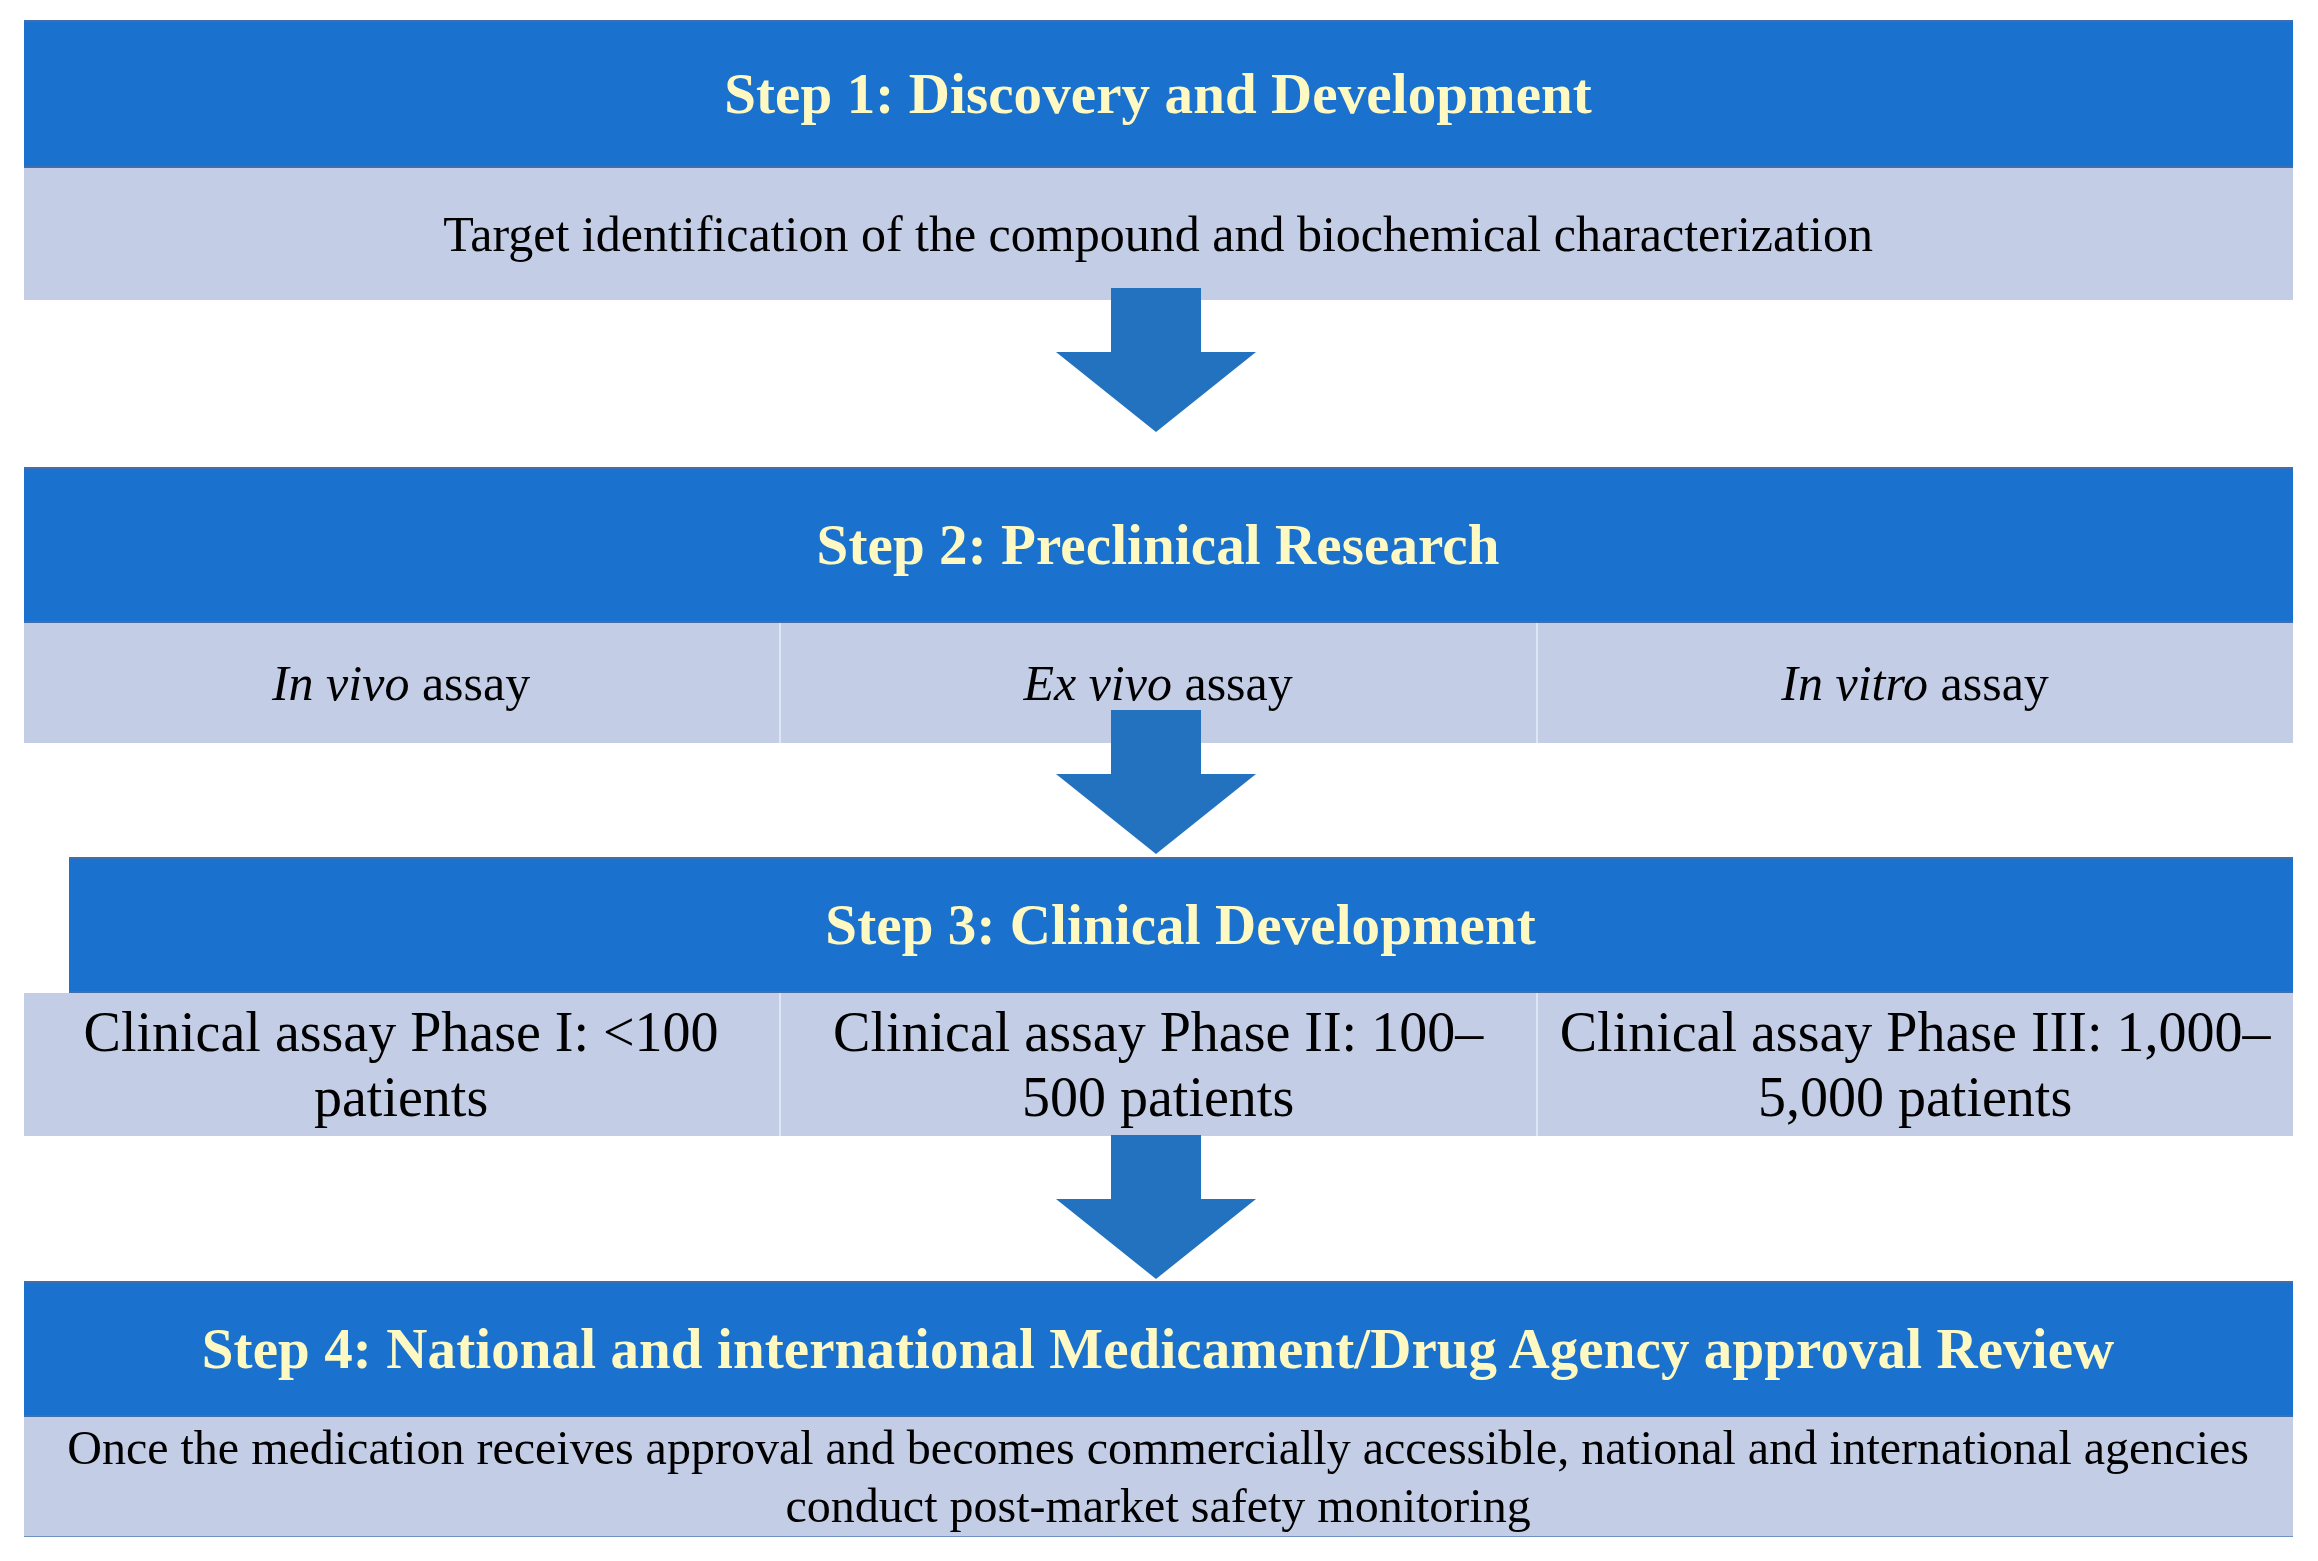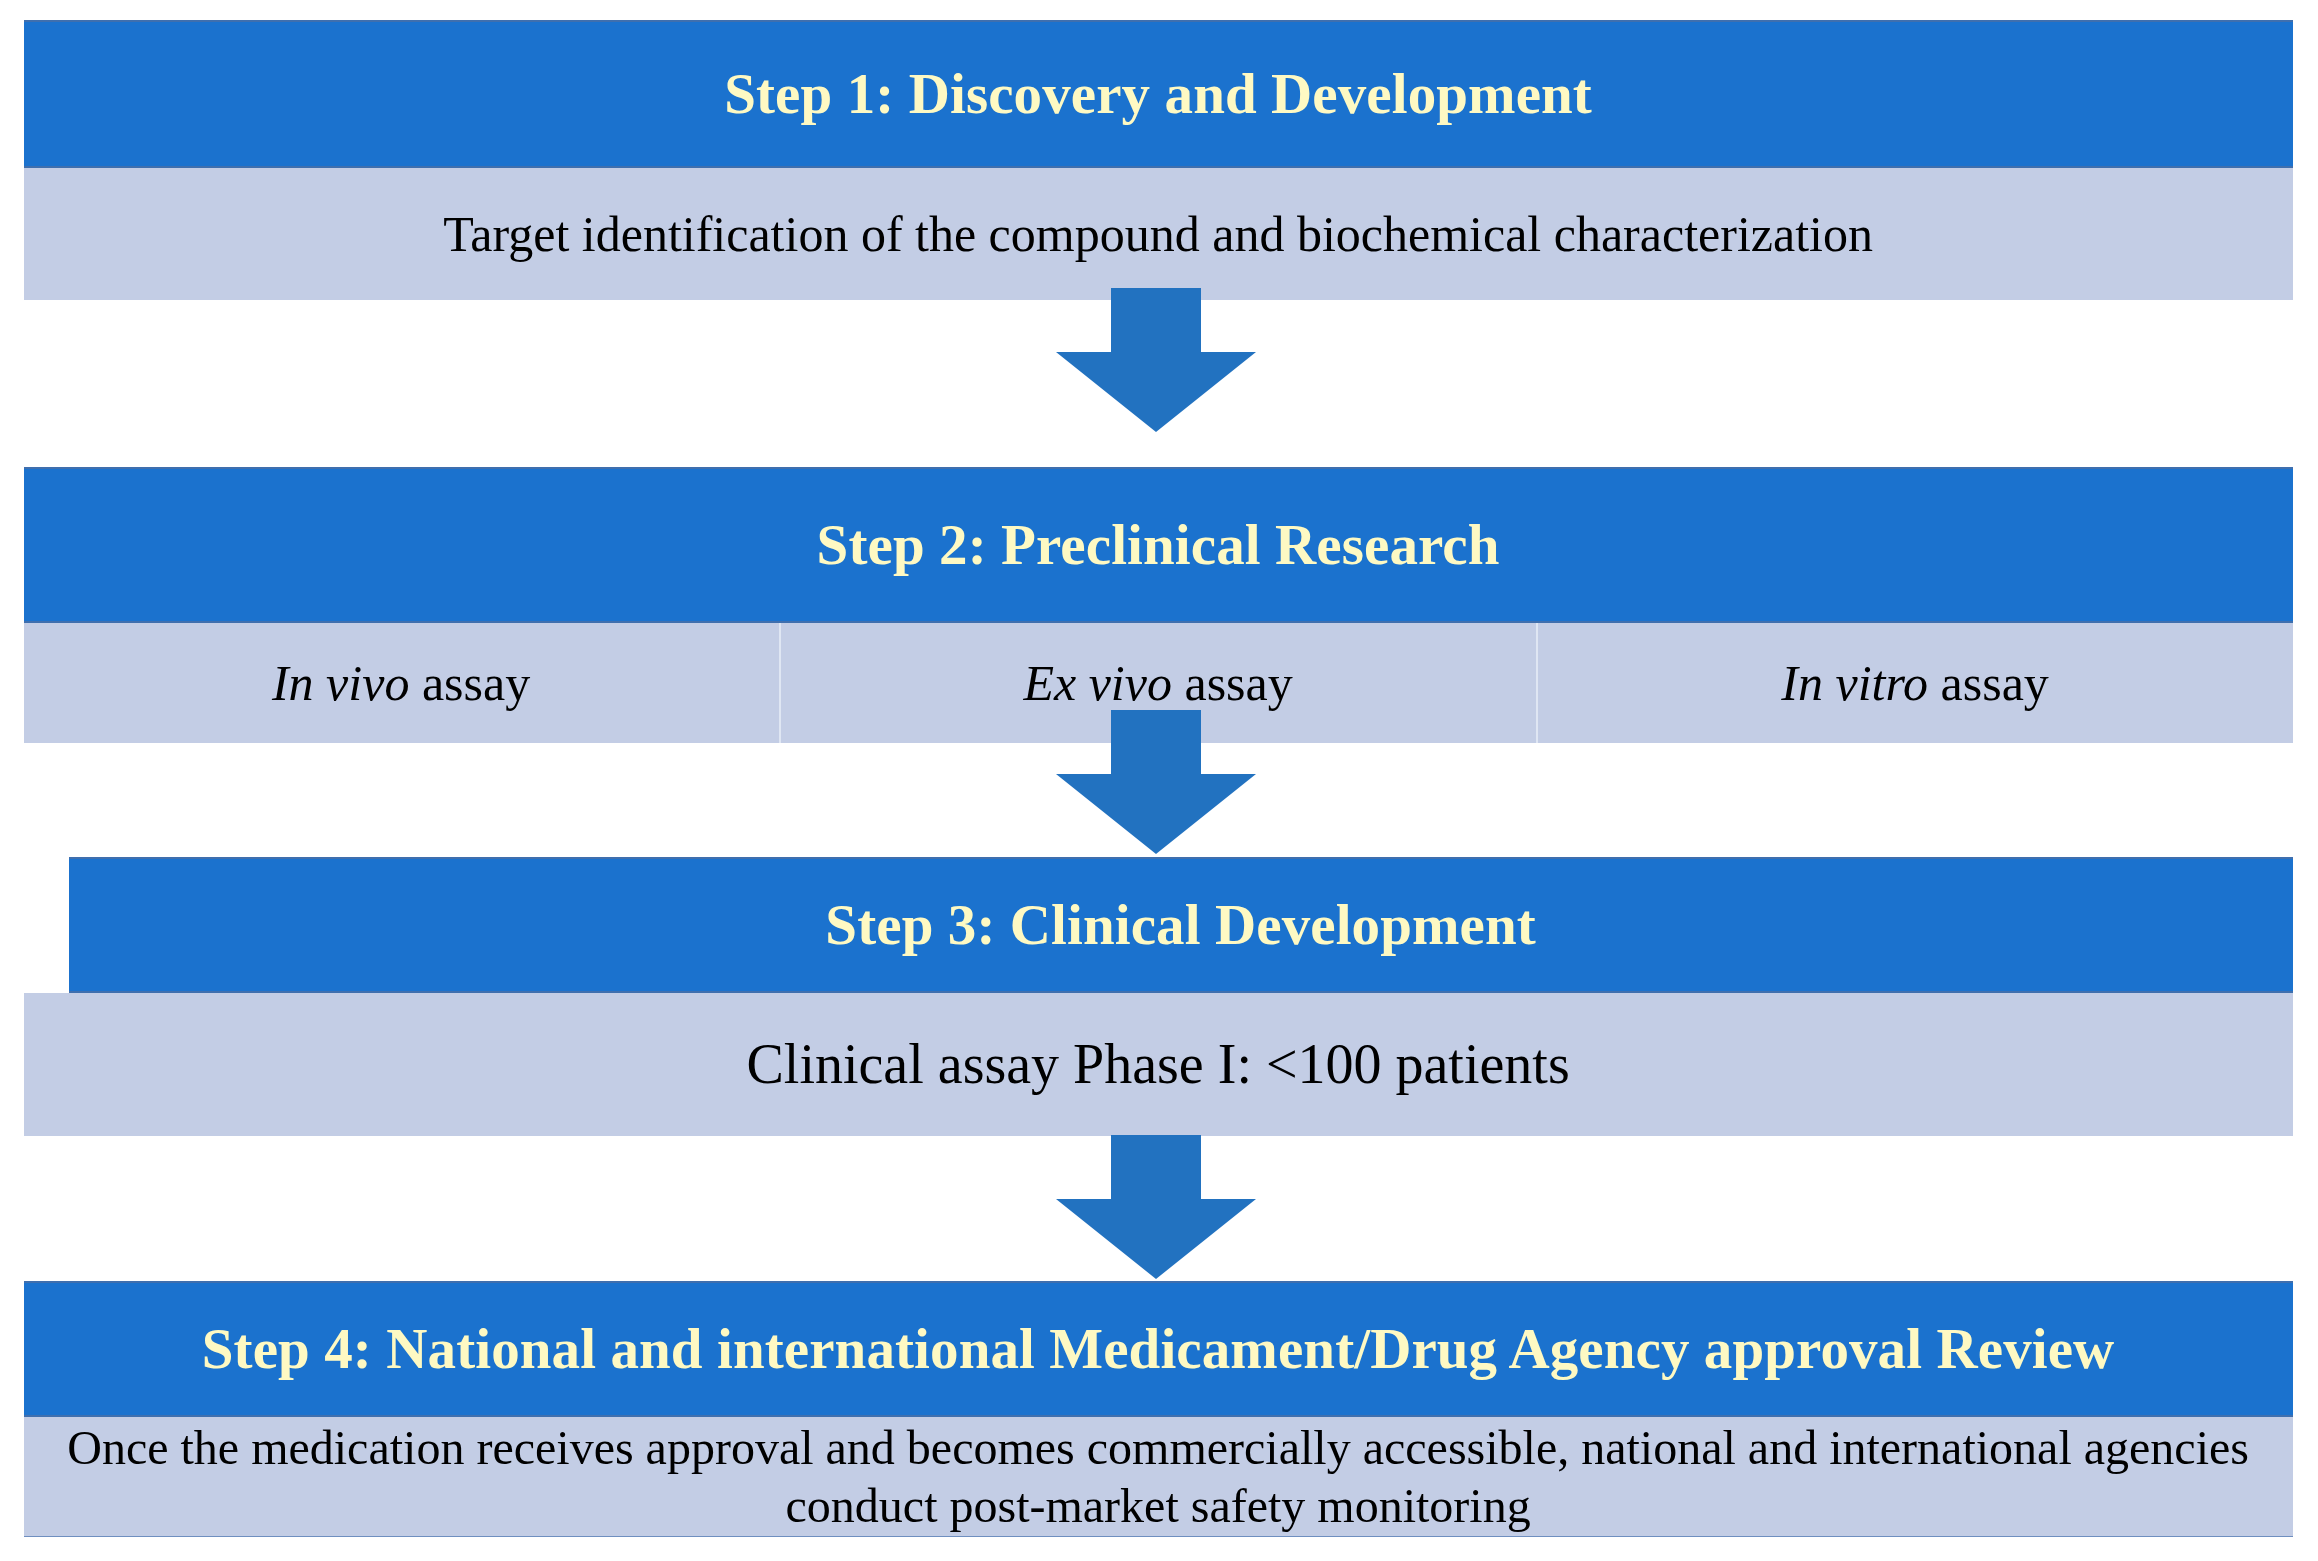--- a/index.html
+++ b/index.html
@@ -159,20 +159,22 @@
 
   <div class="flow-arrow" id="arrow2">
     <div class="shaft"></div>
     <div class="head"></div>
   </div>
 
   <div class="flow-table" id="step3">
     <div class="step-header">Step 3: Clinical Development</div>
     <div class="step-body">
       <div class="body-cell divided">Clinical assay Phase I: &lt;100 patients</div>
+      <div class="body-cell divided">Clinical assay Phase II: 100–500 patients</div>
+      <div class="body-cell divided">Clinical assay Phase III: 1,000–5,000 patients</div>
     </div>
   </div>
 
   <div class="flow-arrow" id="arrow3">
     <div class="shaft"></div>
     <div class="head"></div>
   </div>
 
   <div class="flow-table" id="step4">
     <div class="step-header">Step 4: National and international Medicament/Drug Agency approval Review</div>

